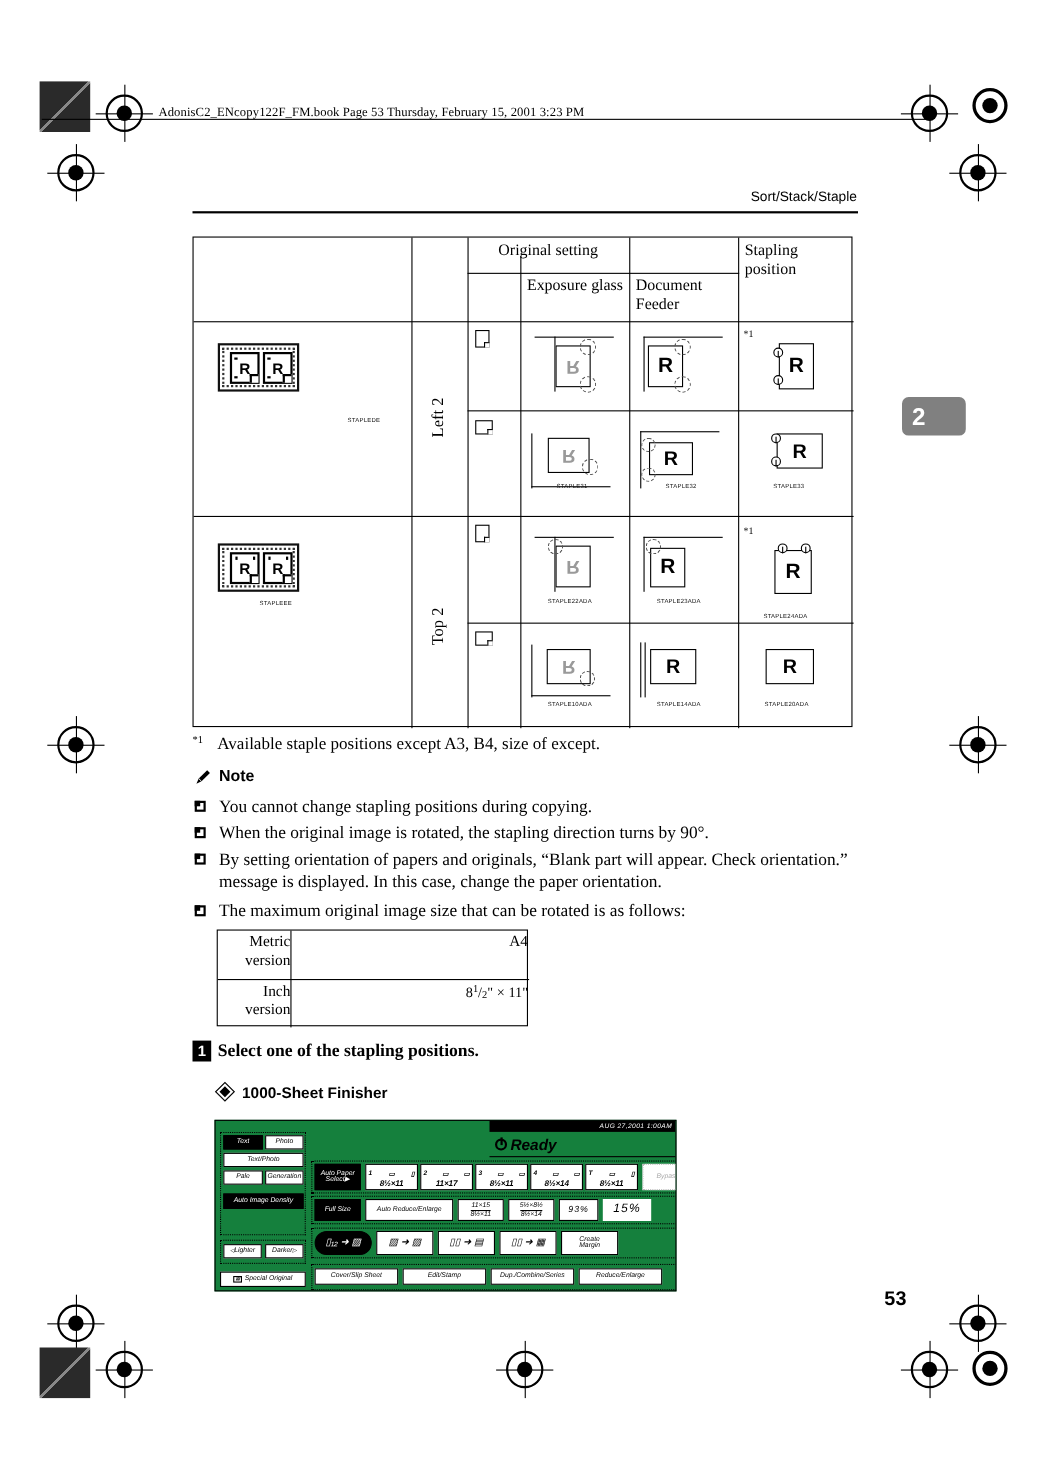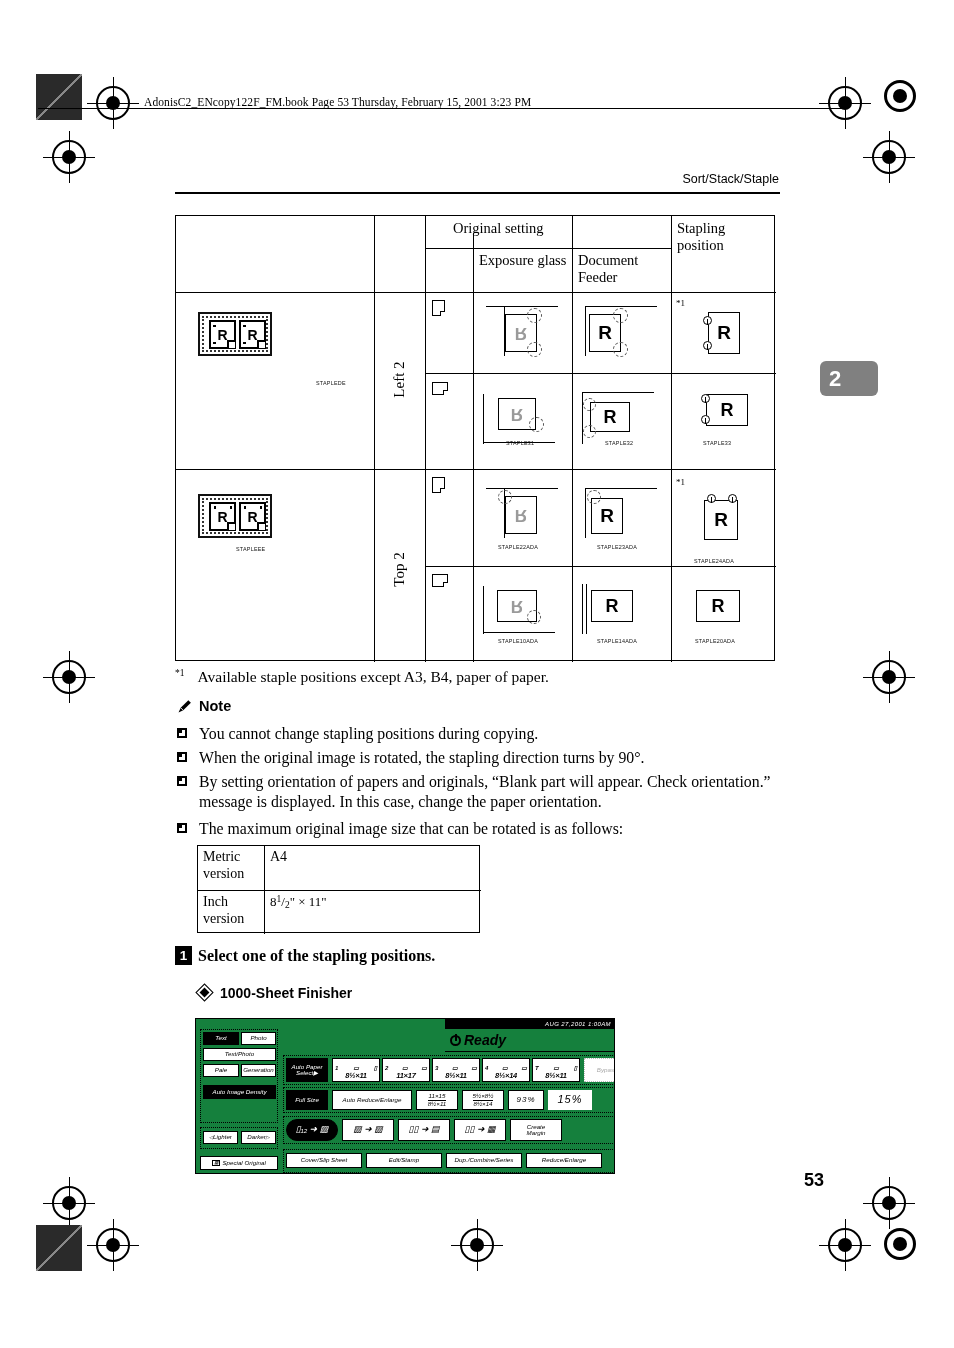--- a/index.html
+++ b/index.html
@@ -223,20 +223,21 @@
     width:5px; height:5px; background:#000;
   }
   .bul .txt { display:block; margin-left:22px; }
 
   
   .mtbl {
     position:absolute; left:197px; top:845px;
     width:283px; height:88px;
     border:1.3px solid #000;
     font-size:14px;
+    text-align:right;
   }
   .mtbl .mv { position:absolute; background:#000; }
   .mtbl .mc {
     position:absolute;
     padding:3px 0 0 5px;
     line-height:1.2;
   }
   .frac { display:inline-block; font-size:13px; }
   .frac sup { font-size:9.5px; vertical-align:0.45em; }
   .frac sub { font-size:9.5px; vertical-align:-0.15em; }
@@ -583,21 +584,21 @@
   <div class="fig" style="left:514px; top:368px;">
     <div class="rbox" style="left:6px; top:6px; width:44px; height:32px; font-size:18px;">R</div>
   </div>
 
   <div class="cap" style="left:322px; top:422px;">STAPLE10ADA</div>
   <div class="cap" style="left:421px; top:422px;">STAPLE14ADA</div>
   <div class="cap" style="left:519px; top:422px;">STAPLE20ADA</div>
 </div>
 
 <div class="fn">
-  <sup>*1</sup><span class="fntext">Available staple positions except A3, B4, paper of paper.</span>
+  <sup>*1</sup><span class="fntext">Available staple positions except A3, B4, size of except.</span>
 </div>
 
 <svg class="noteicon" viewBox="0 0 20 20">
   <path d="M3 17 L5.5 11.5 L14.5 2.5 L17.5 5.5 L8.5 14.5 Z" fill="#000"></path>
   <path d="M5.5 11.5 L8.5 14.5" stroke="#fff" stroke-width="1"></path>
 </svg>
 <div class="notehdr">Note</div>
 
 <div class="bul" style="left:177px; top:724px; width:620px;">
   <span class="sq"></span>

